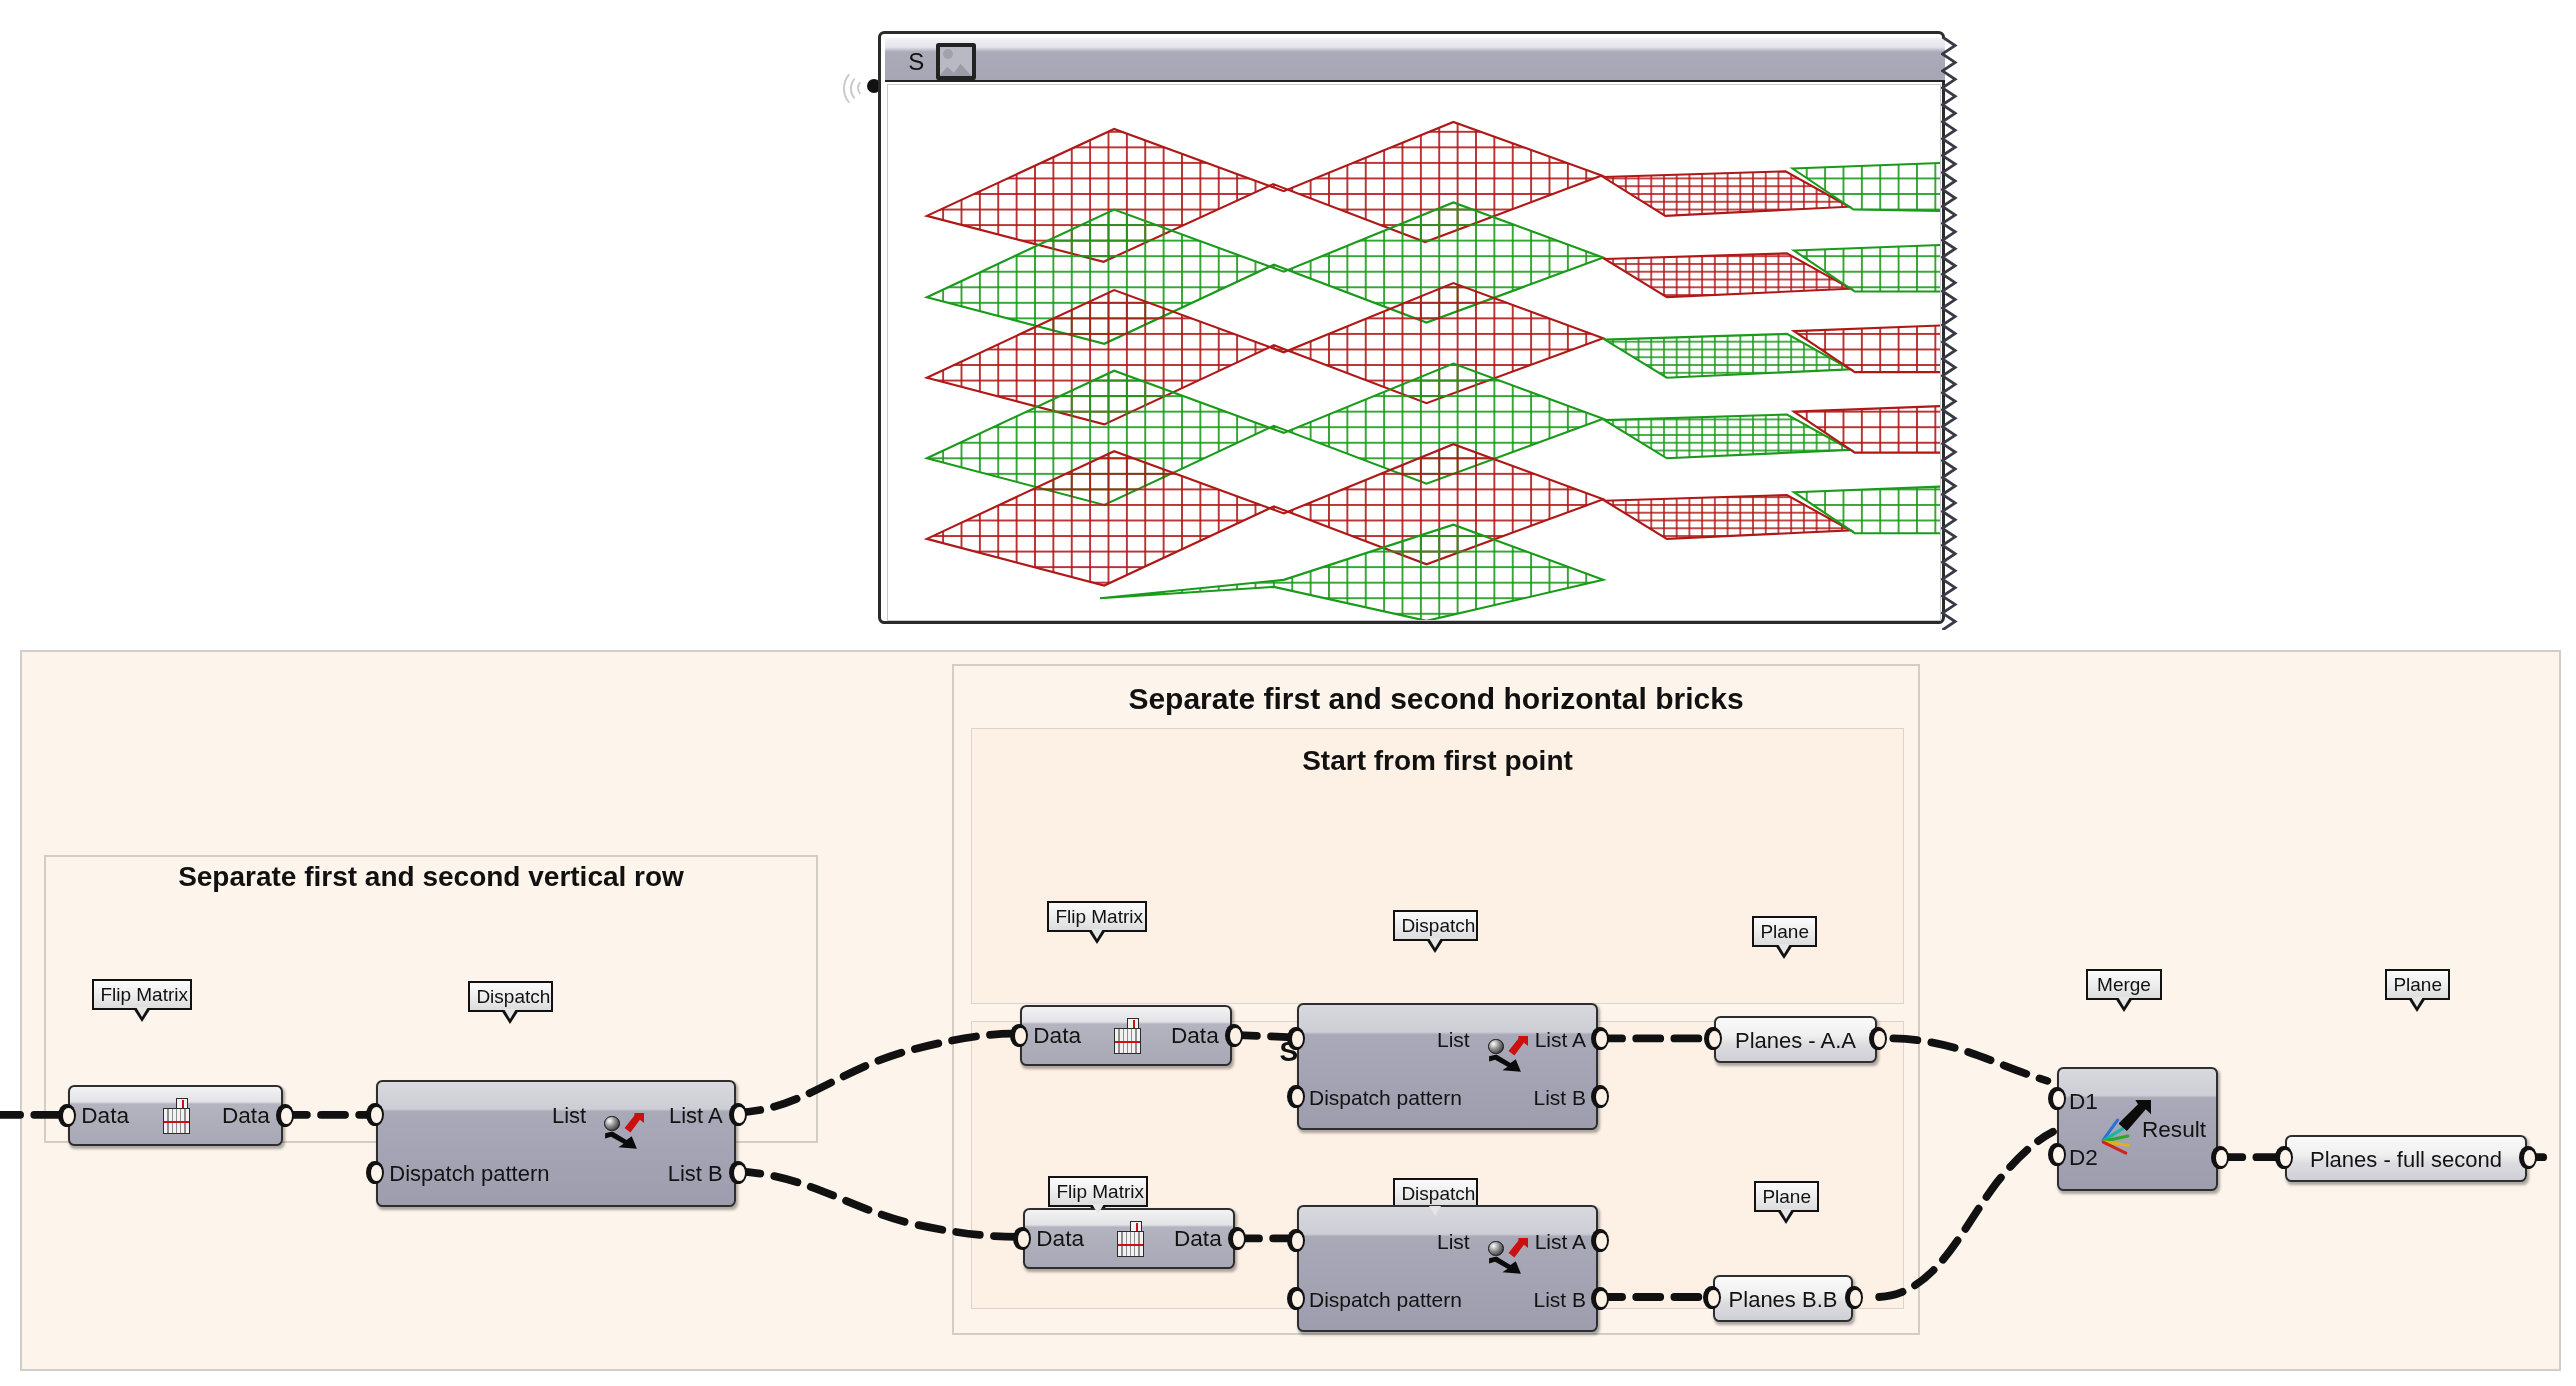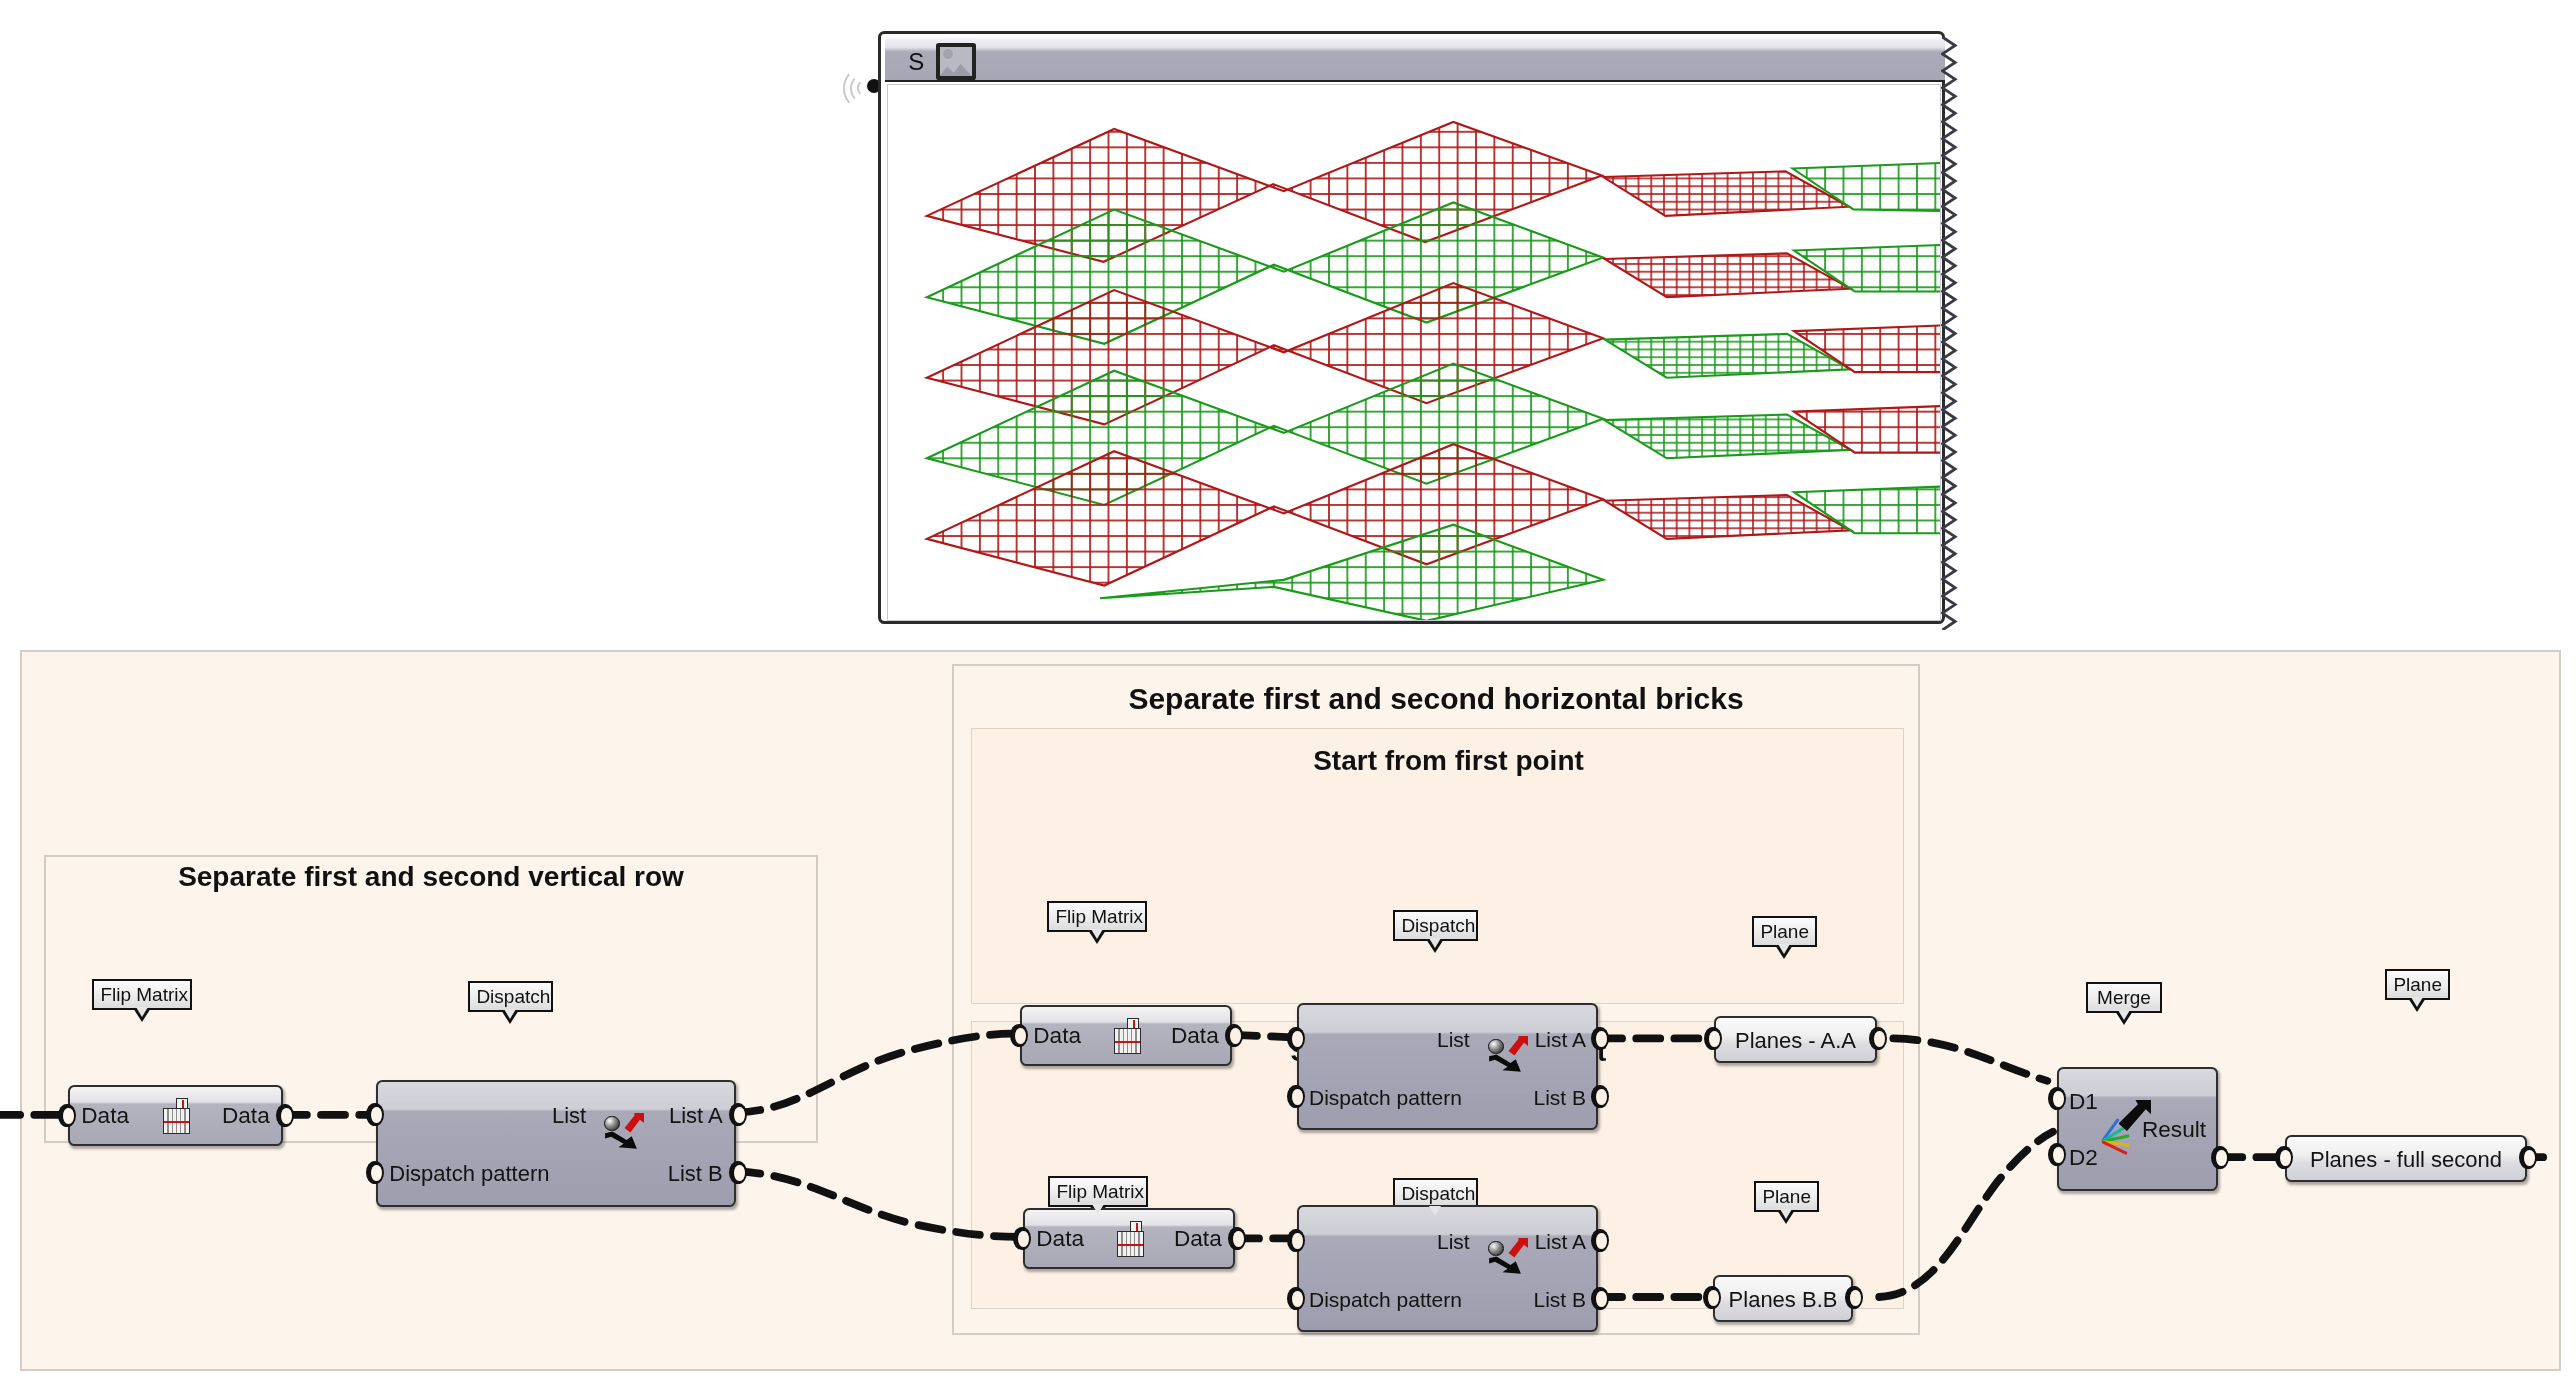--- a/index.html
+++ b/index.html
@@ -67,21 +67,21 @@
   #viewer-zigzag{
     position:absolute;left:1063px;top:5.7px;width:17px;height:593px;
   }
 
   
   #graph{left:0;top:650px;width:2576px;height:736px;}
 
   .group{
     position:absolute;background:#fdf4ec;border:2.1px solid #d2cdc6;box-sizing:border-box;
   }
-  .group.inner{background:#fdf1e6;border:1.4px solid #dcd4ca;padding-left:11px;}
+  .group.inner{background:#fdf1e6;border:1.4px solid #dcd4ca;}
   .group-title{
     position:absolute;width:100%;text-align:center;color:#111;font-weight:bold;
     font-family:"Liberation Sans", sans-serif;
   }
 
   
   .balloon{
     position:absolute;background:linear-gradient(to bottom,#fbfbfb 0%,#ededed 52%,#dcdcdc 100%);
     border:2.1px solid #111;color:#111;text-align:center;
     font-size:19px;line-height:28px;height:31px;box-sizing:border-box;white-space:nowrap;
@@ -459,21 +459,21 @@
   <div class="node param-light abs" id="n-planeBB" style="left:1713px;top:625px;width:140px;height:47px;">
     <div class="ctxt" style="top:10px;font-size:22px;">Planes B.B</div>
   </div>
   <div class="port in abs" style="left:1703px;top:636px;">
       <div class="hole" style="background:#fdf1e6;"></div>
     </div>
   <div class="port out abs" style="left:1845px;top:636px;">
       <div class="hole" style="background:#fdf1e6;"></div>
     </div>
 
-  <div class="balloon abs" style="left:2086px;top:332px;width:76px;">Merge</div>
+  <div class="balloon abs" style="left:2086px;top:319px;width:76px;">Merge</div>
   <div class="node abs" id="n-merge" style="left:2057px;top:417px;width:161px;height:124px;">
     <div class="ptxt" style="left:10px;top:20px;font-size:22.6px;">D1</div>
     <div class="ptxt" style="left:10px;top:76px;font-size:22.6px;">D2</div>
     <div class="ptxt" style="right:10px;top:48px;font-size:22.6px;">Result</div>
     <div class="icon-merge" style="left:40px;top:31px;">
       <div class="ray" style="background:#2b6fd8;transform:rotate(-54deg);"></div>
       <div class="ray" style="background:#13b7a0;transform:rotate(-32deg);"></div>
       <div class="ray" style="background:#2aa82a;transform:rotate(-12deg);"></div>
       <div class="ray" style="background:#e0b217;transform:rotate(8deg);"></div>
       <div class="ray" style="background:#d42020;transform:rotate(26deg);"></div>

